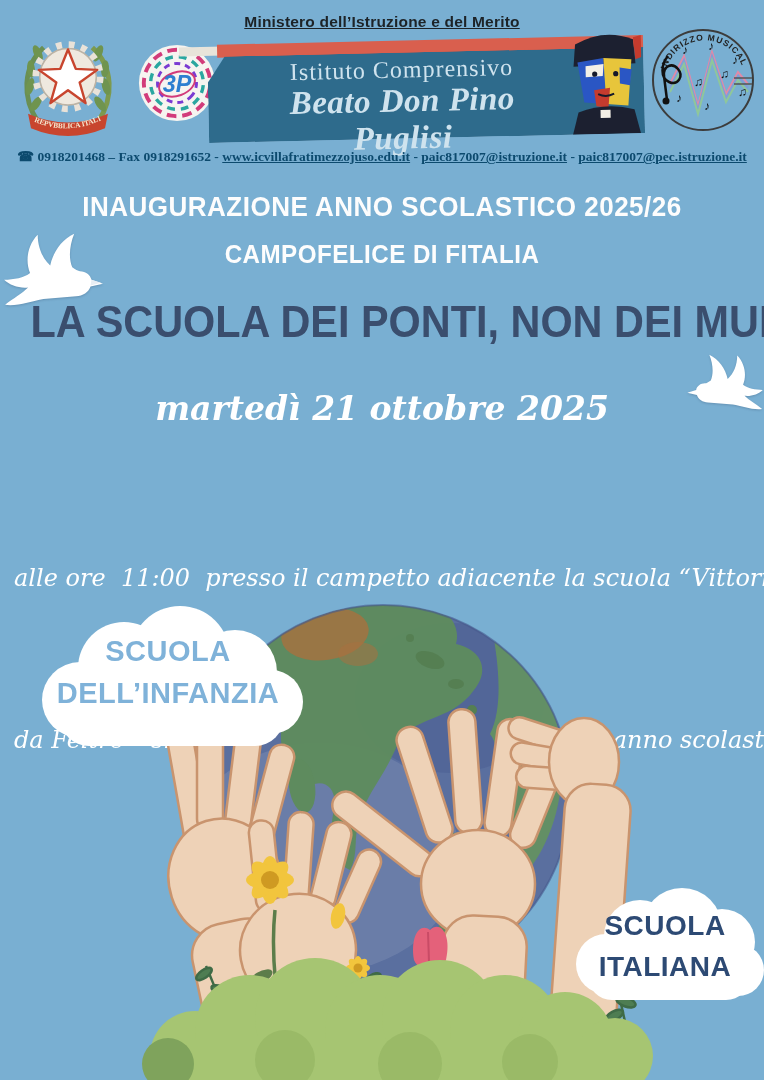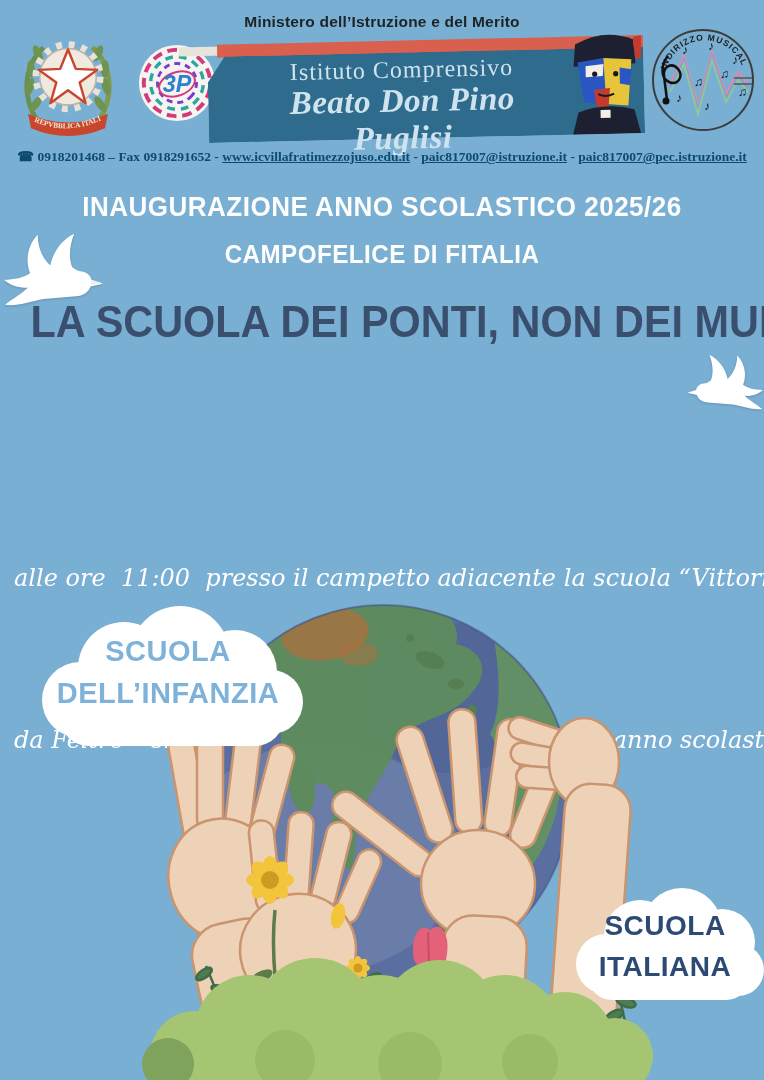--- a/index.html
+++ b/index.html
@@ -5,20 +5,21 @@
   html,body{margin:0;padding:0;background:#79afd2;}
   .poster{
     position:relative; width:764px; height:1080px; overflow:hidden;
     background:#79afd2; font-family:"Liberation Sans", sans-serif;
   }
   
   .ministry{
     position:absolute; top:13px; left:0; width:100%;
     text-align:center; font-size:15.5px; font-weight:bold; color:#1d2327;
     letter-spacing:.2px;
+    text-decoration:underline;
   }
   .emblem{ position:absolute; left:14px; top:28px; width:108px; height:112px;}
   .badge3p{ position:absolute; left:136px; top:42px; width:82px; height:82px;}
   .music-logo{ position:absolute; left:646px; top:26px; width:114px; height:108px;}
   .banner{ position:absolute; left:208px; top:40px; width:436px; height:98px; transform:rotate(-1.3deg);}
   .banner .stripe{
     position:absolute; top:0; left:10px; right:0; height:13px;
     background:#d95f4e; box-shadow:-40px 0 0 -2px #e8e4da;
   }
   .banner .body{
@@ -179,20 +180,21 @@
       <text x="92" y="70">♫</text>
         <text x="30" y="76">♪</text>
     </g>
   </svg>
 
   <div class="contact"><span>☎</span><span> 0918201468 – Fax 0918291652 - </span><span class="u">www.icvillafratimezzojuso.edu.it</span><span> - </span><span class="u">paic817007@istruzione.it</span><span> - </span><span class="u">paic817007@pec.istruzione.it</span></div>
 
   <div class="event-title">INAUGURAZIONE ANNO SCOLASTICO 2025/26</div>
   <div class="event-location">CAMPOFELICE DI FITALIA</div>
   <div class="headline">LA SCUOLA DEI PONTI, NON DEI MURI</div>
+  <div class="date-line">martedì 21 ottobre 2025</div>
   <div class="details">
     <div>alle ore  11:00  presso il campetto adiacente la scuola “Vittorino</div>
     <div>da Feltre”  si svolgerà l’inaugurazione del nuovo anno scolastico.</div>
   </div>
 
   <svg class="dove dove-left" viewBox="0 0 120 100">
     <path d="M86 45 C92 45 97 49 98 54 L110 58 L97 61 C95 67 89 71 82 71 L48 74 C36 76 20 82 8 80 C17 73 26 68 32 62 C23 63 13 60 7 54 C17 54 28 52 34 47 C29 35 31 18 42 7 C42 20 47 32 55 39 C58 25 67 12 80 6 C75 18 74 32 78 41 C81 43 84 45 86 45 Z" fill="#ffffff"></path>
     <polygon points="98,54 108,57 97,60" fill="#e8eef4"></polygon>
   </svg>
   <svg class="dove dove-right" viewBox="0 0 120 100">

